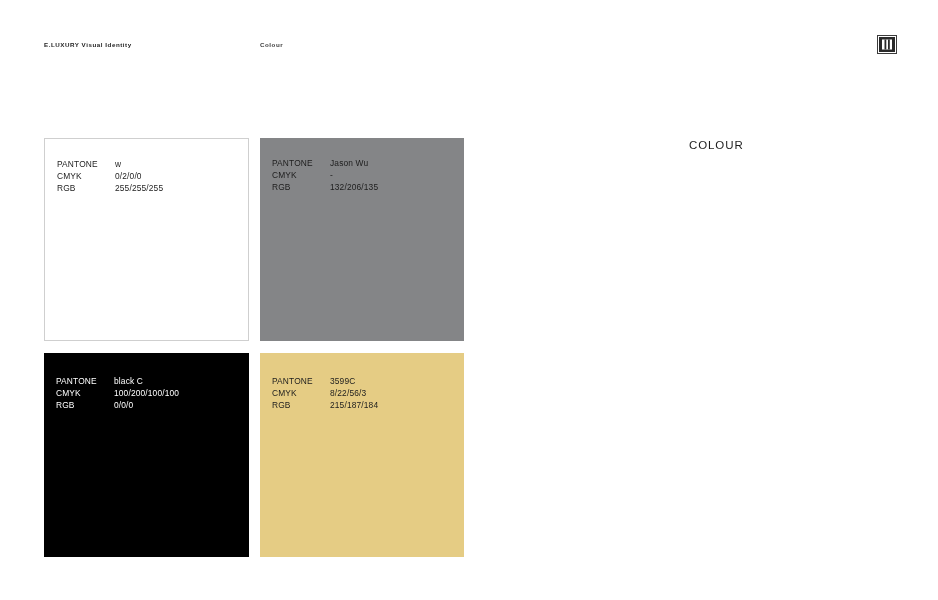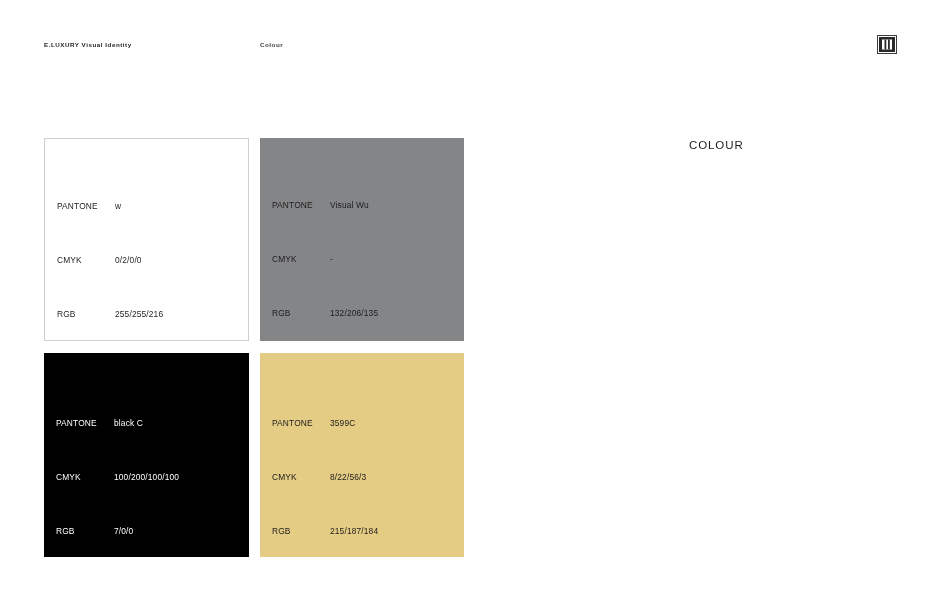--- a/index.html
+++ b/index.html
@@ -105,21 +105,20 @@
   .swatch-black .swatch-info,
   .swatch-gold .swatch-info {
     top: 22px;
   }
 
   .info-row {
     display: flex;
     align-items: baseline;
     line-height: 12.2px;
     white-space: nowrap;
-    margin-top: 42px;
   }
   .info-key {
     width: 58px;
     flex: 0 0 58px;
     font-size: 8.4px;
     letter-spacing: 0.15px;
   }
   .info-val {
     font-size: 8.4px;
     letter-spacing: 0.15px;
@@ -172,30 +171,30 @@
       <div class="info-row">
         <span class="info-key">PANTONE</span>
         <span class="info-val">w</span>
       </div>
       <div class="info-row">
         <span class="info-key">CMYK</span>
         <span class="info-val">0/2/0/0</span>
       </div>
       <div class="info-row">
         <span class="info-key">RGB</span>
-        <span class="info-val">255/255/216</span>
+        <span class="info-val">255/255/255</span>
       </div>
     </div>
   </div>
 
   <div class="swatch swatch-grey">
     <div class="swatch-info">
       <div class="info-row">
         <span class="info-key">PANTONE</span>
-        <span class="info-val">Visual Wu</span>
+        <span class="info-val">Jason Wu</span>
       </div>
       <div class="info-row">
         <span class="info-key">CMYK</span>
         <span class="info-val">-</span>
       </div>
       <div class="info-row">
         <span class="info-key">RGB</span>
         <span class="info-val">132/206/135</span>
       </div>
     </div>
@@ -206,21 +205,21 @@
       <div class="info-row">
         <span class="info-key">PANTONE</span>
         <span class="info-val">black C</span>
       </div>
       <div class="info-row">
         <span class="info-key">CMYK</span>
         <span class="info-val">100/200/100/100</span>
       </div>
       <div class="info-row">
         <span class="info-key">RGB</span>
-        <span class="info-val">7/0/0</span>
+        <span class="info-val">0/0/0</span>
       </div>
     </div>
   </div>
 
   <div class="swatch swatch-gold">
     <div class="swatch-info">
       <div class="info-row">
         <span class="info-key">PANTONE</span>
         <span class="info-val">3599C</span>
       </div>

